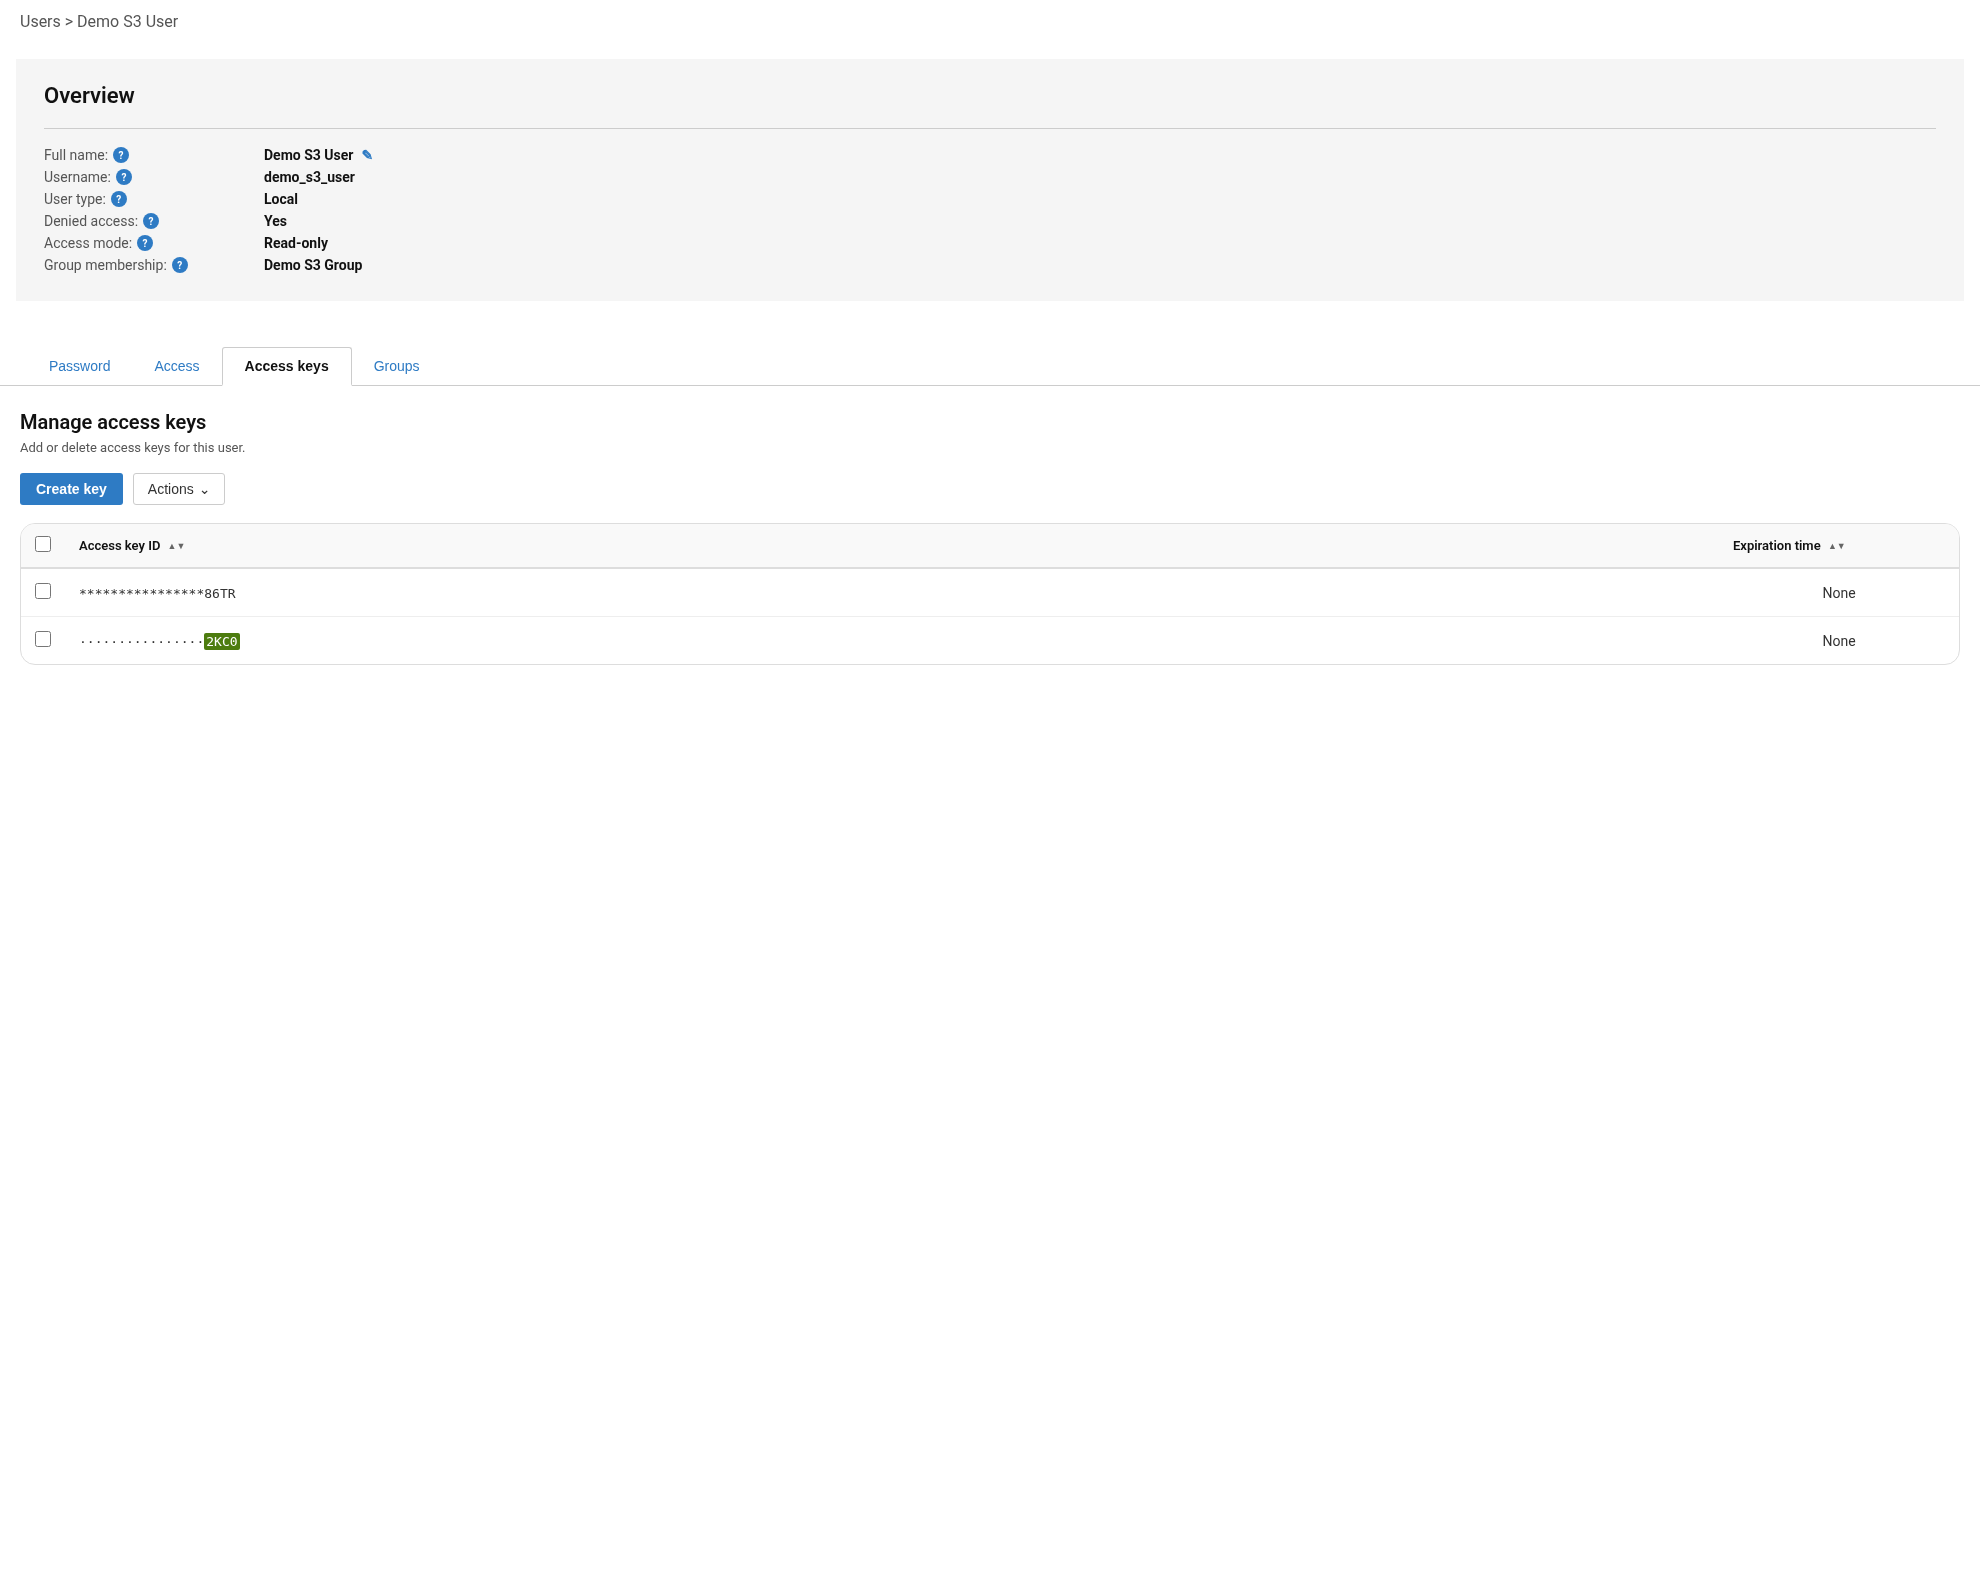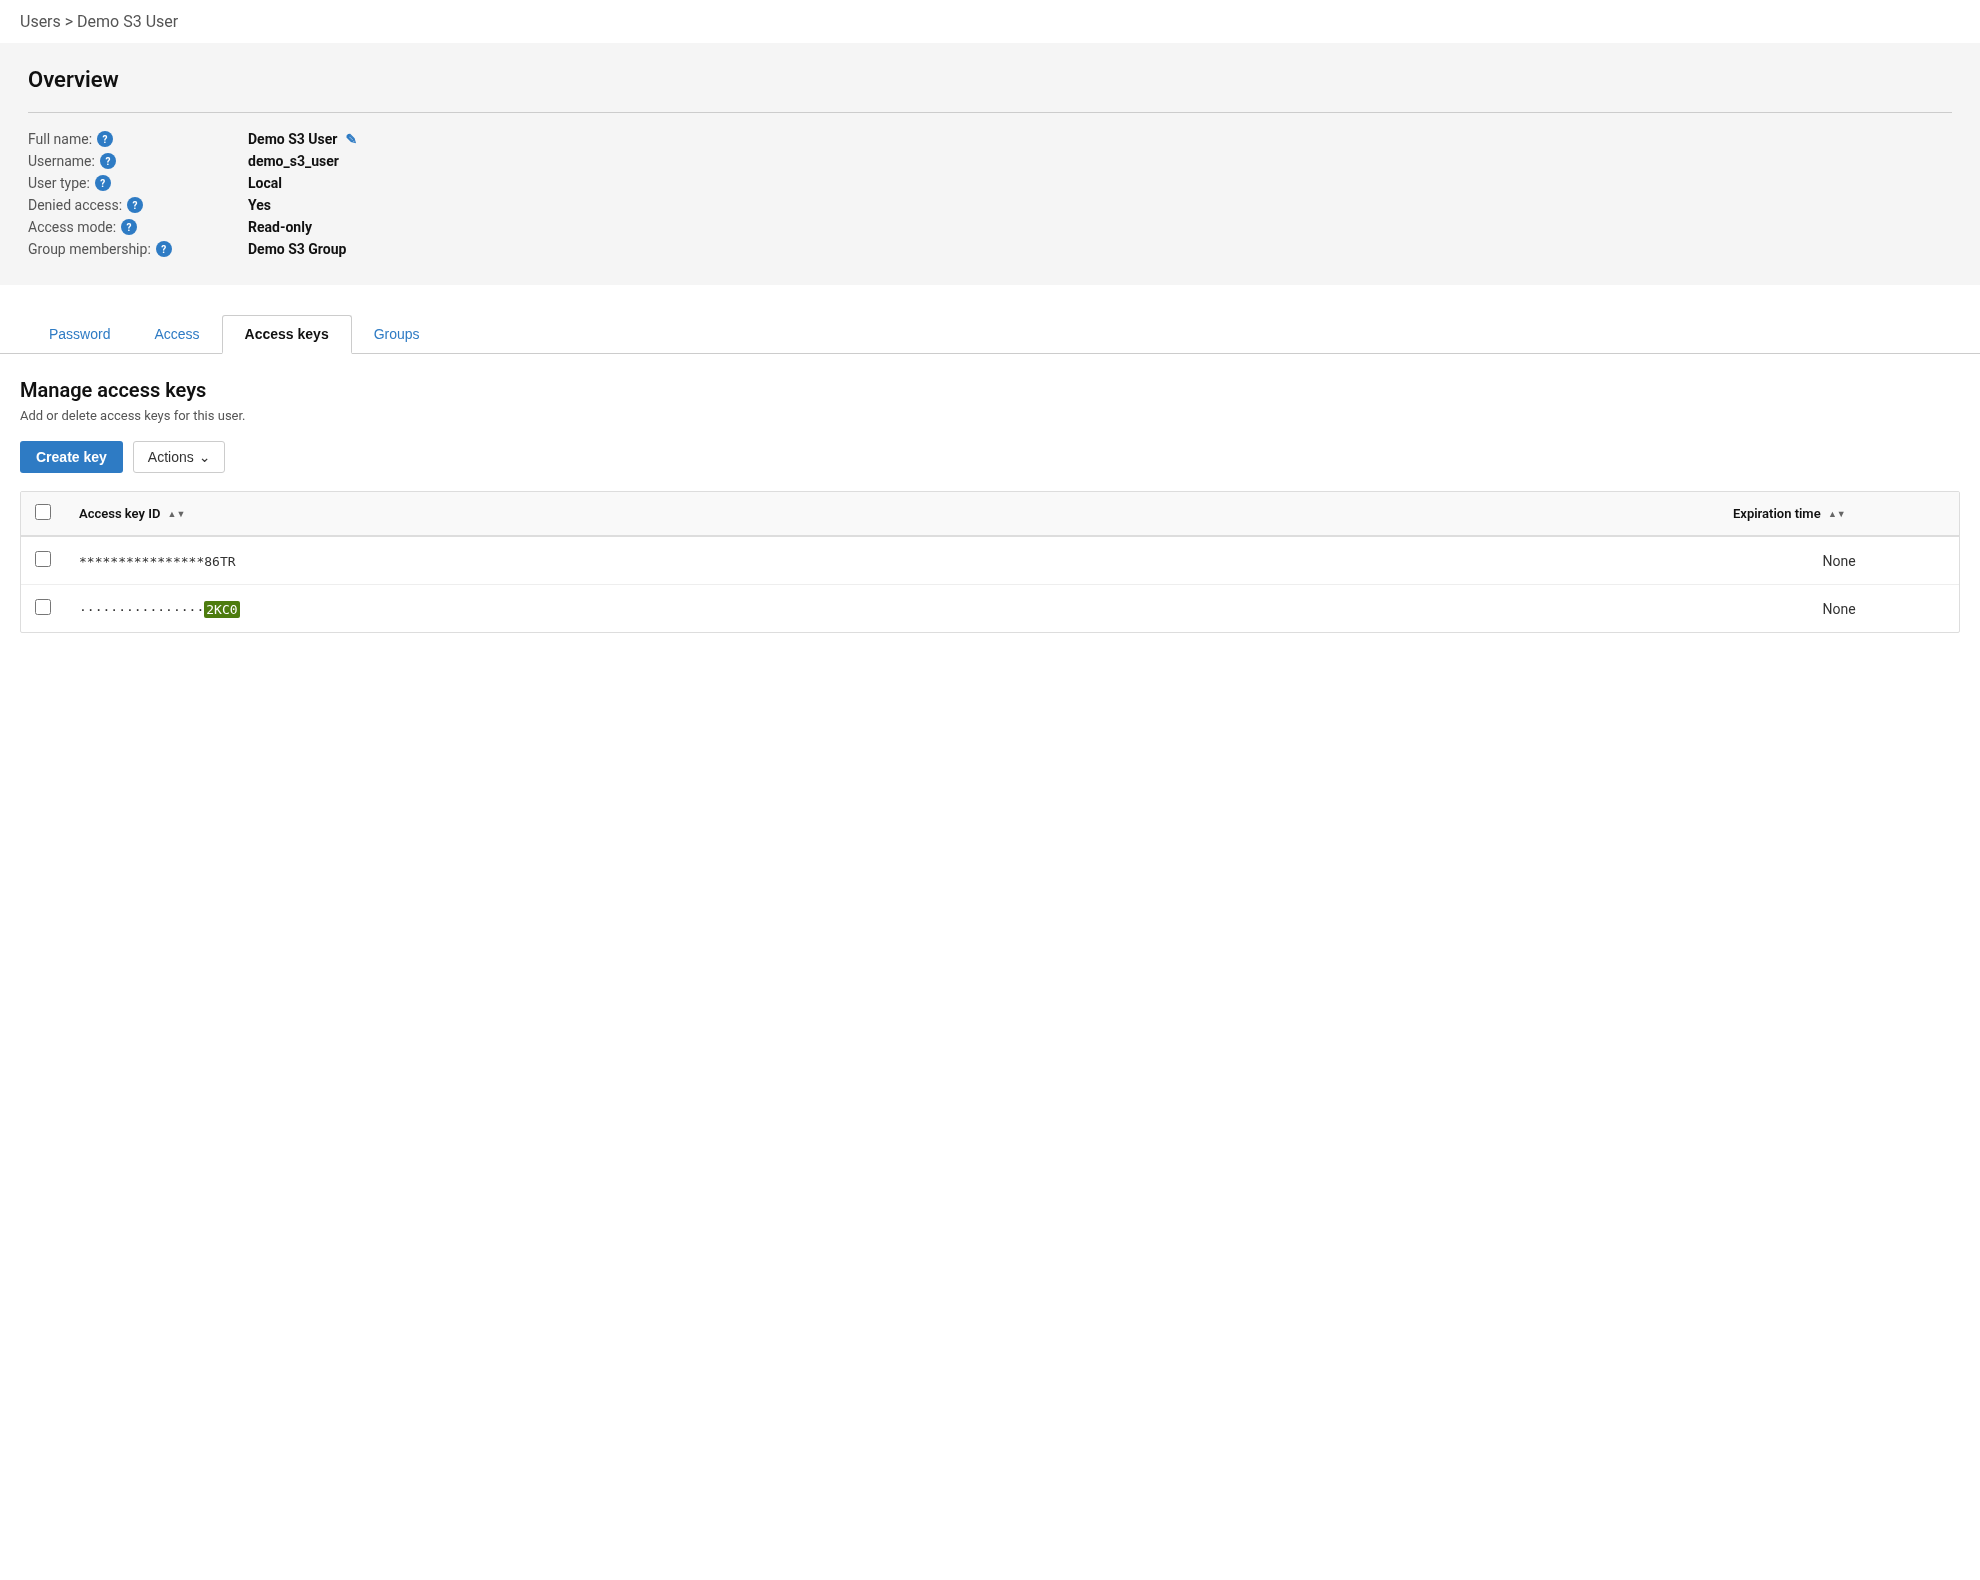--- a/index.html
+++ b/index.html
@@ -10,21 +10,21 @@
       background: #fff;
     }
     .breadcrumb {
       padding: 12px 20px;
       font-size: 16px;
       color: #555;
     }
     .overview-section {
       background: #f5f5f5;
       padding: 24px 28px 28px;
-      margin: 0;
+      margin: 16px;
     }
     .overview-title {
       font-size: 22px;
       font-weight: 600;
       margin-bottom: 20px;
       color: #111;
     }
     .overview-divider {
       border: none;
       border-top: 1px solid #ccc;
@@ -136,21 +136,21 @@
       padding: 7px 14px;
       border-radius: 3px;
       cursor: pointer;
       font-size: 14px;
       display: flex;
       align-items: center;
       gap: 5px;
     }
     .table-wrapper {
       border: 1px solid #ddd;
-      border-radius: 2px;
+      border-radius: 15px;
       overflow: hidden;
     }
     .data-table {
       width: 100%;
       border-collapse: collapse;
     }
     .data-table thead tr {
       background: #f9f9f9;
       border-bottom: 2px solid #ddd;
     }

